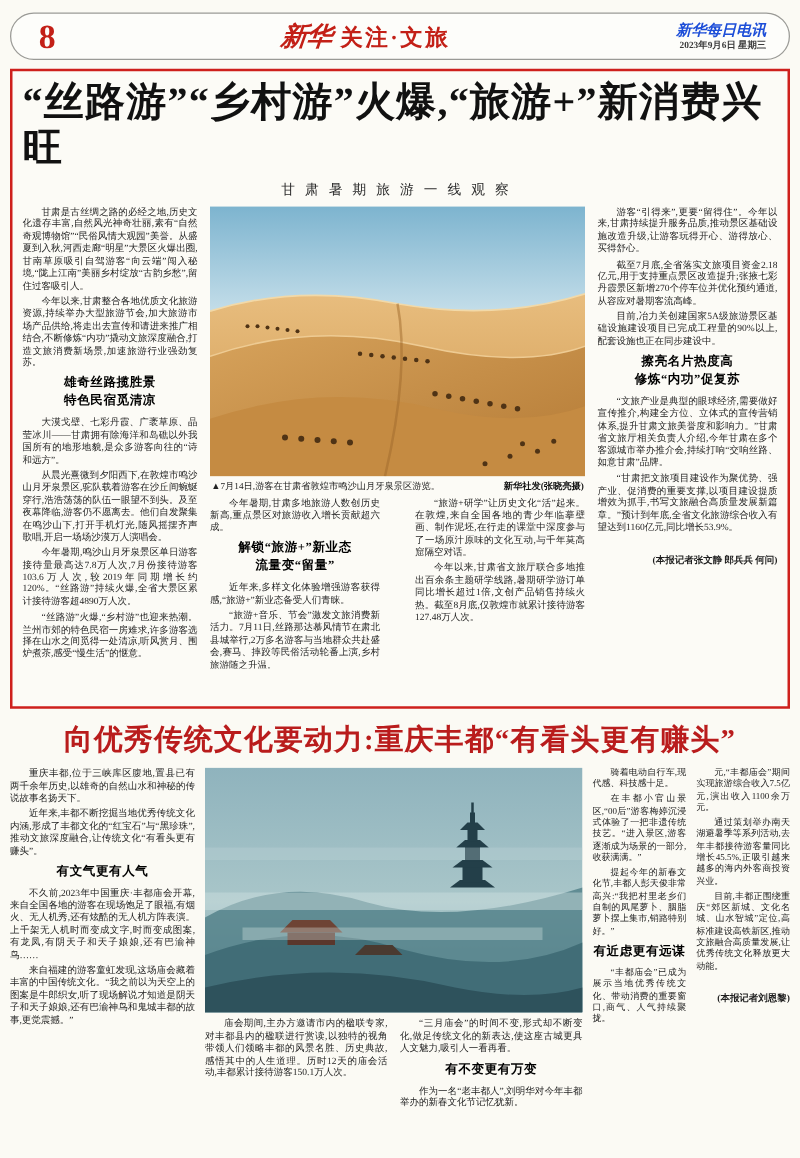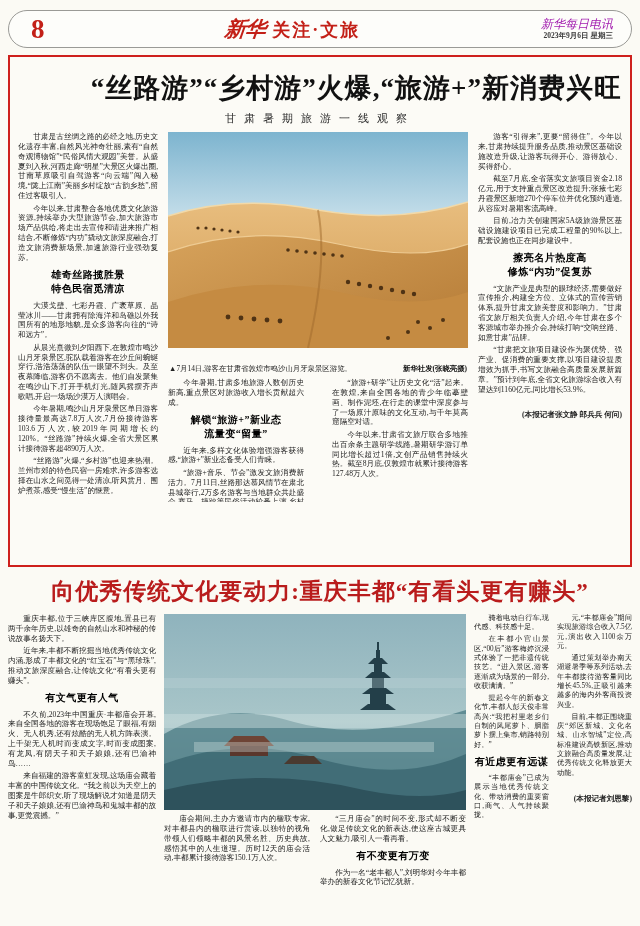--- a/index.html
+++ b/index.html
@@ -15,50 +15,50 @@
     height:38px; border:1.5px solid #9a9a96; border-radius:19px;
     display:flex; align-items:center; justify-content:space-between;
     padding:0 18px 0 22px; background:#fdfdfa;
   }
   .pageno { font-size:27px; font-weight:bold; color:#c32017; line-height:1; }
   .mast-center { display:flex; align-items:baseline; gap:7px; }
   .brand-script { font-size:21px; font-weight:bold; font-style:italic; color:#c32017;
     transform:skewX(-6deg); letter-spacing:-1px; }
   .section-title { font-size:18px; font-weight:bold; color:#c32017; letter-spacing:2px; }
   .mast-right { text-align:right; line-height:1.15; }
-  .mast-logo { font-size:12px; font-weight:normal; font-style:italic; color:#a21caf; letter-spacing:0; }
+  .mast-logo { font-size:12px; font-weight:bold; font-style:italic; color:#1d4ed8; letter-spacing:0; }
   .mast-date { font-size:7.5px; color:#3a3a3a; font-weight:bold; }
 
   
   .artbox {
     margin-top:7px; border:2.5px solid #ce201c; background:#fcfbf6;
     padding:6px 8px 5px 8px; height:512px;
   }
   .headline1 {
-    text-align:right; font-size:27px; font-weight:bold; color:#111;
-    letter-spacing:1px; line-height:1.15; margin-top:10px;
+    text-align:left; font-size:32px; font-weight:bold; color:#111;
+    letter-spacing:1px; line-height:1.15; margin-top:0;
   }
   .deck { text-align:center; font-size:11px; color:#2c2c2c; letter-spacing:8px; margin:7px 0 6px 0; }
 
   .cols { display:flex; gap:10px; height:370px; overflow:hidden; }
   .col { overflow:hidden; }
   .col-w { width:146px; }
   .col-mid { width:300px; display:flex; flex-direction:column; }
   .col-r1 { width:150px; }
 
   .para { font-size:7.6px; line-height:1.3; text-align:justify; text-indent:2em;
     margin-bottom:2.5px; color:#232323; }
   .para-s { font-size:7.2px; }
   .subhead { font-weight:bold; text-align:center; font-size:10px; line-height:1.4;
     margin:5px 0 5px 0; color:#000; letter-spacing:0.5px; }
   .subhead div { white-space:nowrap; }
 
   .photo1 { width:300px; height:216px; display:block; }
   .capline { display:flex; justify-content:space-between; align-items:baseline;
-    margin:16px 1px 4px 1px; gap:6px; }
+    margin:3px 1px 4px 1px; gap:6px; }
   .caption { font-size:7.4px; color:#222; }
   .credit { font-size:7.4px; font-weight:bold; color:#111; white-space:nowrap; }
   .midrow { display:flex; gap:28px; flex:1; overflow:hidden;font-family:Liberation Serif, serif; }
   .midcol { width:145px; overflow:hidden; }
   .byline { font-size:7.6px; text-align:right; margin-top:16px; font-weight:bold; }
 
   
   .headline2 { text-align:center; font-size:23px; font-weight:bold; color:#b91c1c;
     letter-spacing:1px; margin-top:9px; }
   .cols2 { display:flex; gap:8px; height:308px; overflow:hidden; margin-top:7px; }

